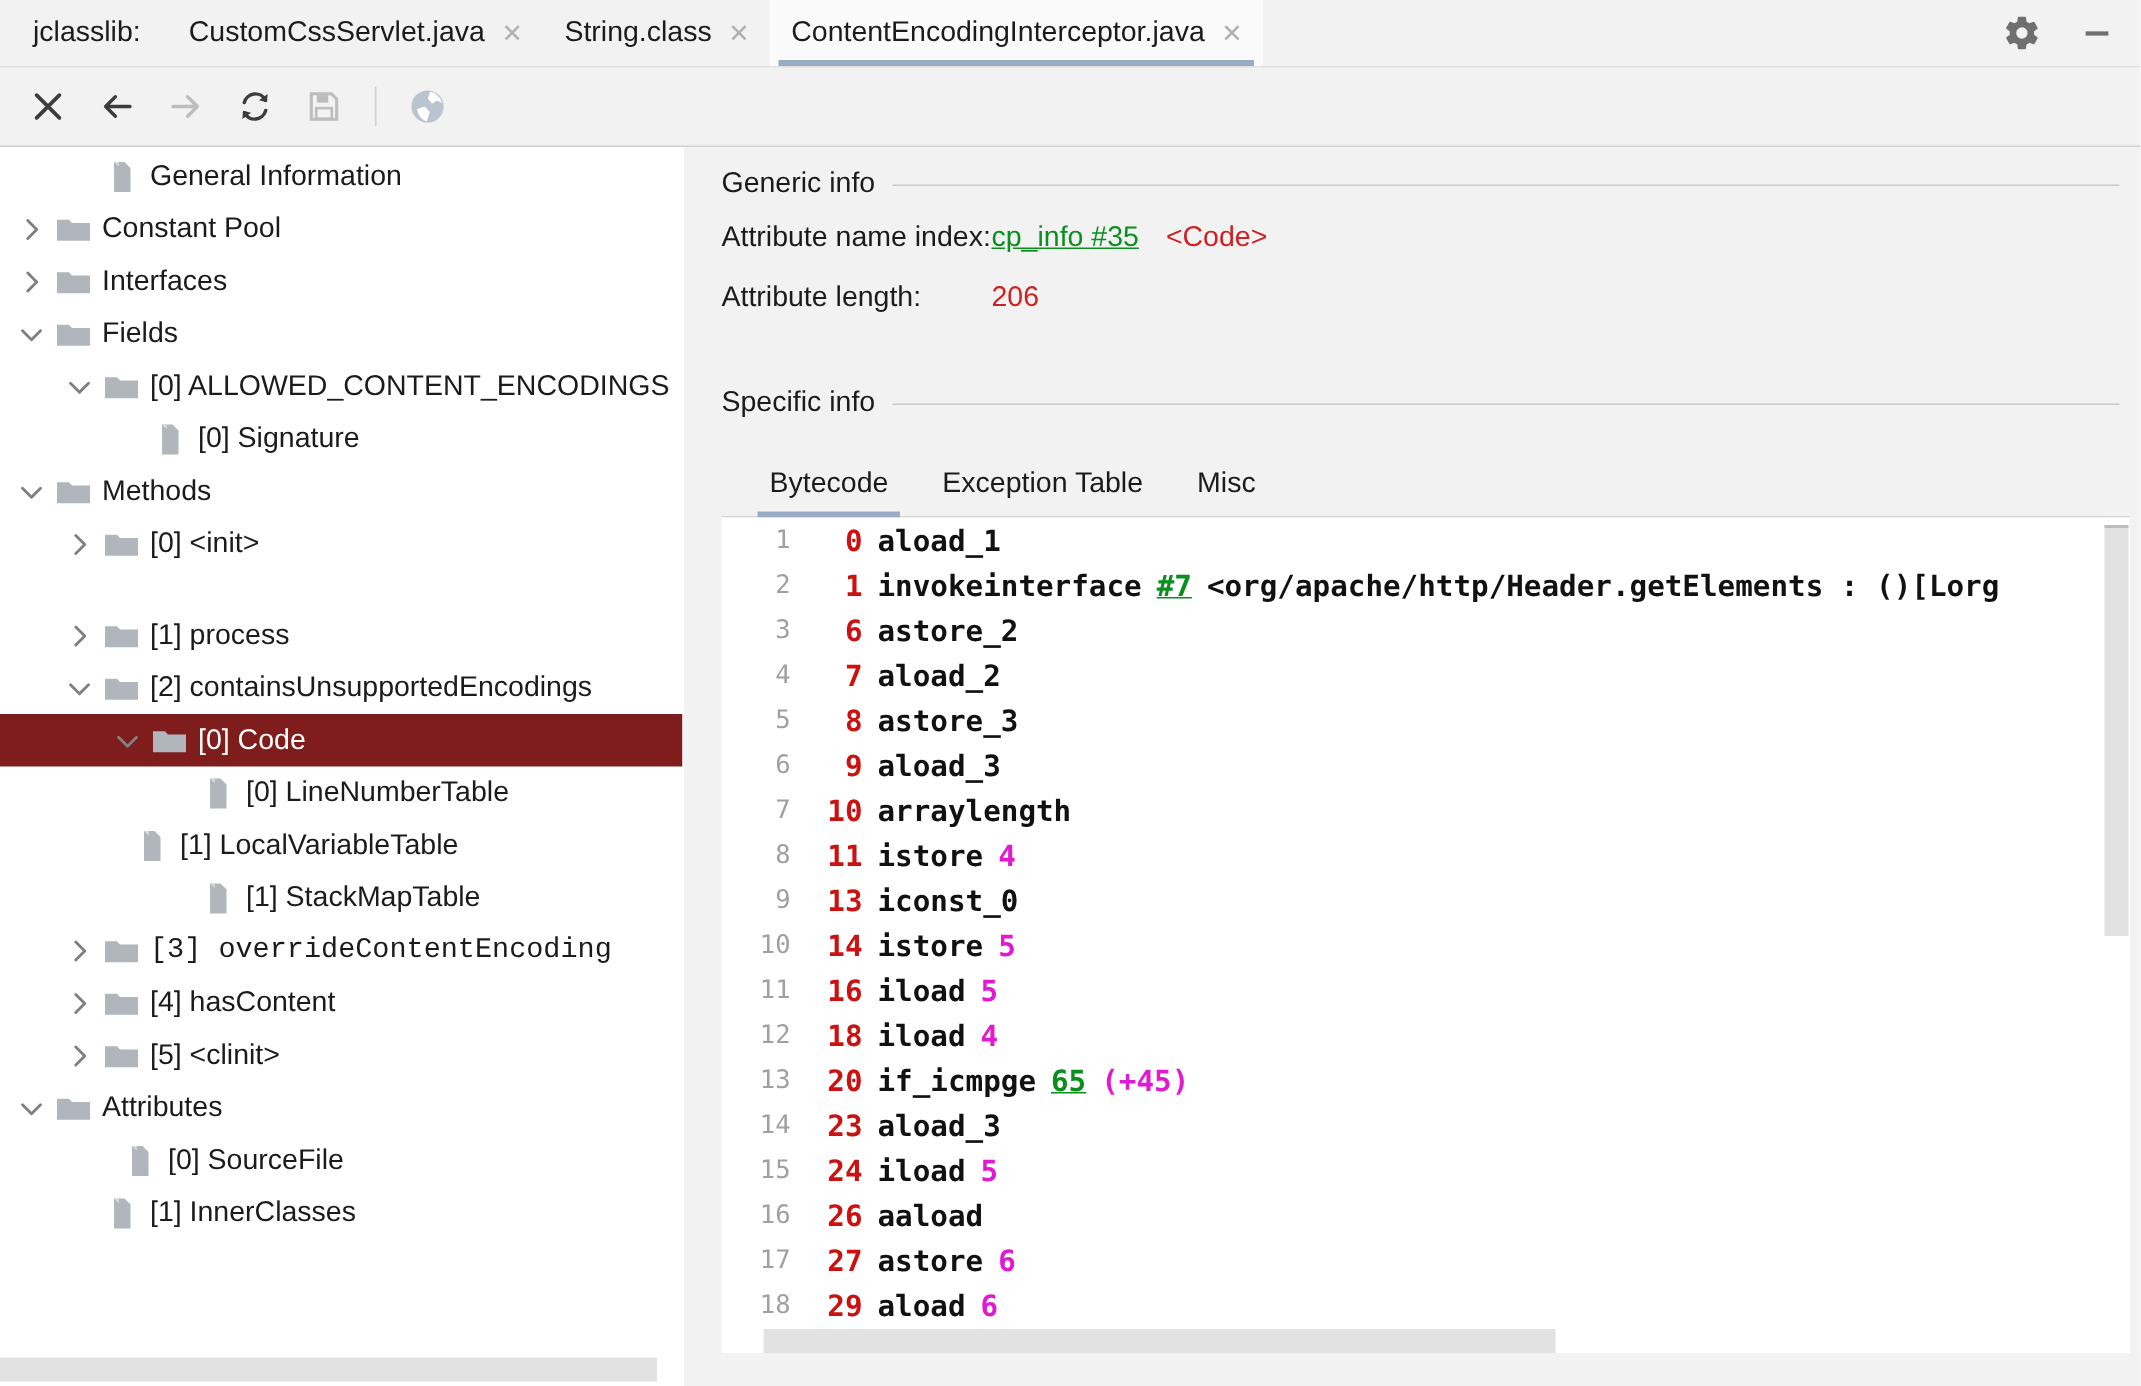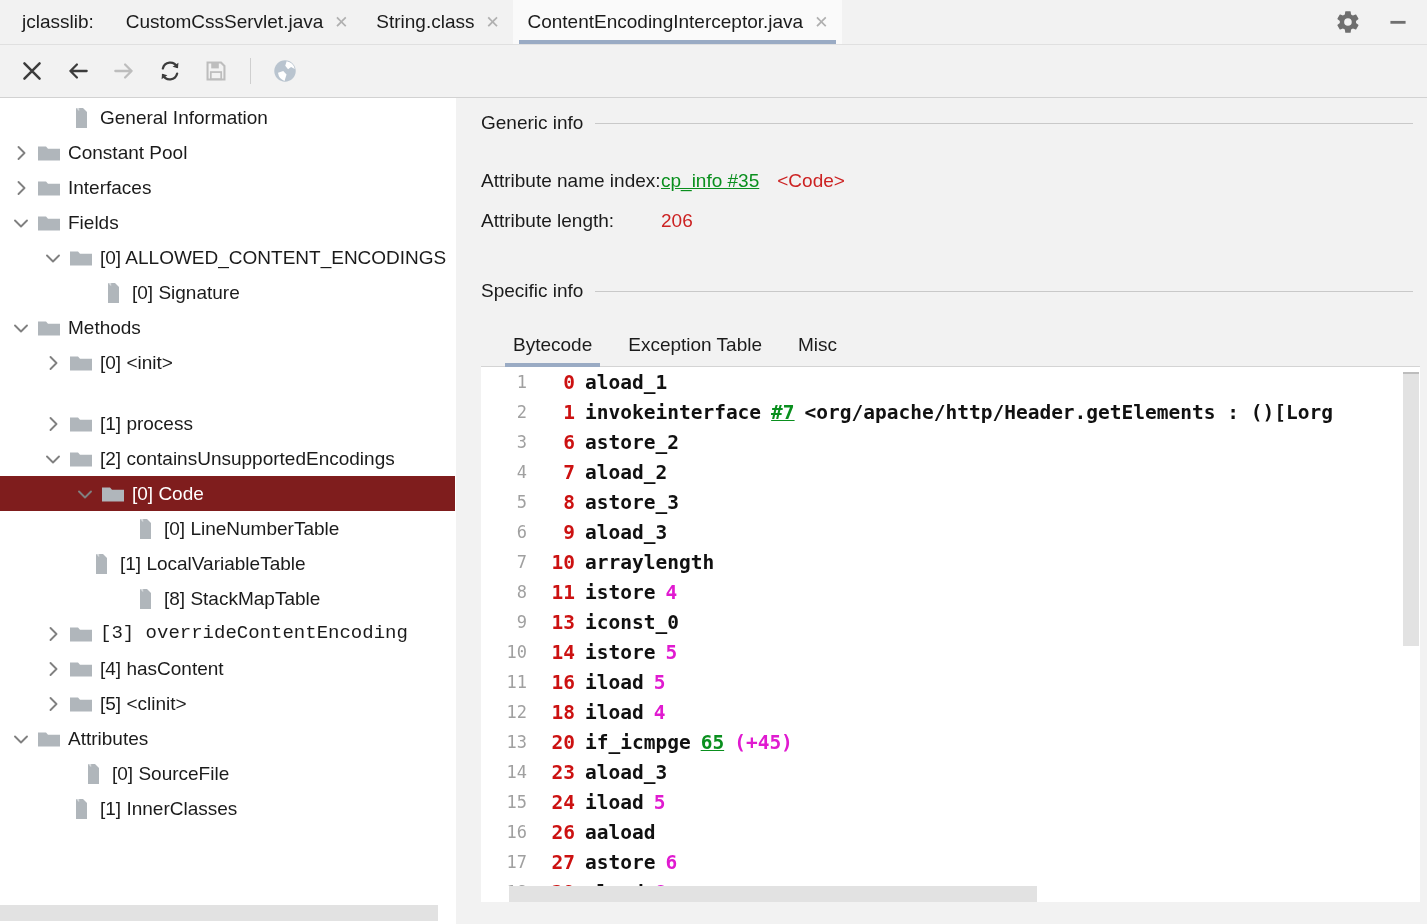--- a/index.html
+++ b/index.html
@@ -159,21 +159,21 @@
     display: flex; align-items: center;
     font-size: 19px; color: #1b1b1b;
     margin-top: 14px;
     padding-right: 14px;
   }
   .section-head .sh-text { white-space: nowrap; }
   .section-head .sh-rule {
     flex: 1 1 auto; height: 1px; background: #c9c9c9;
     margin-left: 12px;
   }
-  .generic-rows { margin-top: 36px; }
+  .generic-rows { margin-top: 14px; }
   .grow {
     display: flex; align-items: baseline;
     height: 40px;
     font-size: 19px; color: #1b1b1b;
   }
   .grow .glabel { width: 180px; flex: 0 0 180px; }
   .glink {
     color: #0a8f1e; text-decoration: underline;
     margin-right: 18px; cursor: pointer;
   }
@@ -511,21 +511,21 @@
             <span class="tlabel">[1] LocalVariableTable</span>
           </div>
           <div class="trow" style="padding-left: 104px;">
             <span class="twist"></span>
             <span class="ticon">
               <svg width="18" height="22" viewBox="0 0 18 22">
                 <path fill="#b0b6bb" d="M4 1 h7 l4 4 v16 h-11 z"></path>
                 <path fill="#d8dcdf" d="M4 1 h3.2 v3.2 z"></path>
               </svg>
             </span>
-            <span class="tlabel">[8] StackMapTable</span>
+            <span class="tlabel">[1] StackMapTable</span>
           </div>
           <div class="trow" style="padding-left: 40px; font-family: Liberation Mono, monospace;">
             <span class="twist">
               <svg width="22" height="22" viewBox="0 0 22 22">
                 <path fill="none" stroke="#808080" stroke-width="1.9" stroke-linecap="round" stroke-linejoin="round" d="M8.5 5 L14.5 11 L8.5 17"></path>
               </svg>
             </span>
             <span class="ticon">
               <svg width="24" height="20" viewBox="0 0 24 20">
                 <path fill="#b0b6bb" d="M1 3.5 h8 l2 2.2 h12 v11.8 h-22 z"></path>

